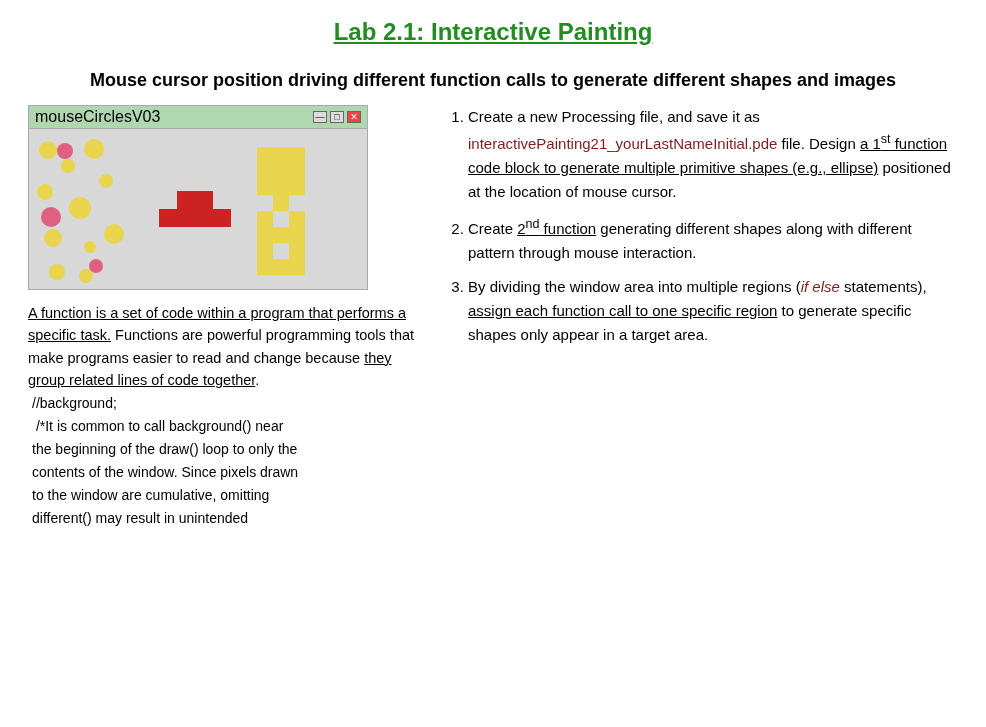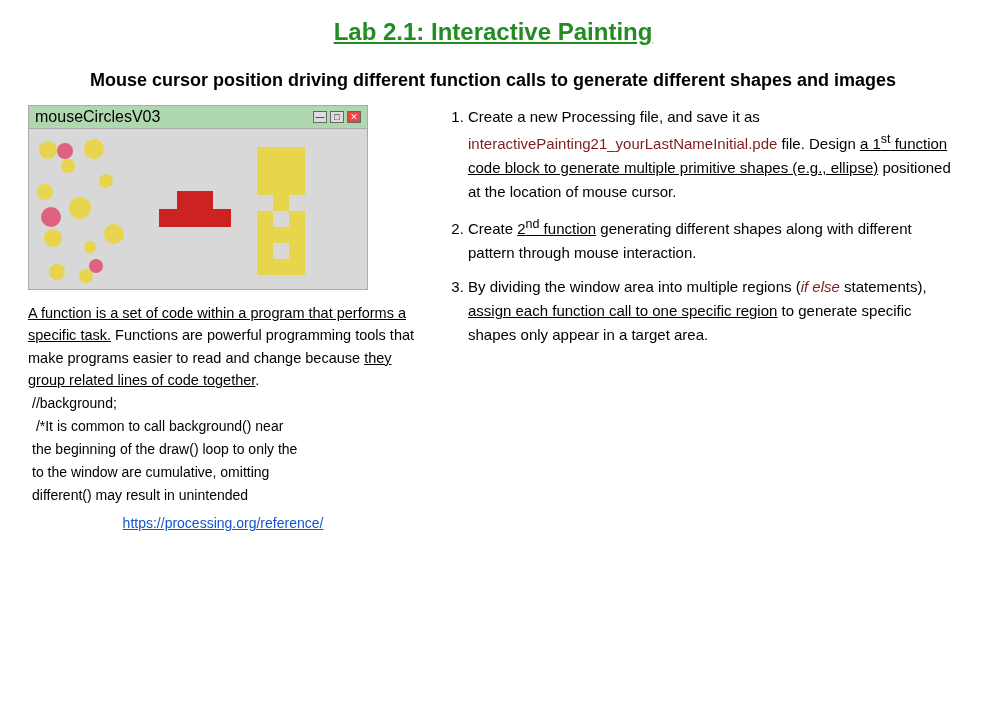--- a/index.html
+++ b/index.html
@@ -212,25 +212,25 @@
     <p class="func-desc">
       <span class="underline-part">A function is a set of code within a program that performs a specific task.</span>
       <span> Functions are powerful programming tools that make programs easier to read and change because </span>
       <span class="underline-part">they group related lines of code together</span><span>.</span>
     </p>
 
     <div class="code-block">
       <div>//background;</div>
       <div>&nbsp;/*It is common to call background() near</div>
       <div>the beginning of the draw() loop to only the</div>
+      <div>contents of the window. Since pixels drawn</div>
       <div>to the window are cumulative, omitting</div>
       <div>different() may result in unintended</div>
     </div>
 
-    <a class="ref-link" href="#">https://processing.org/reference/</a>
   </div>
 
   <div class="right-col">
     <ol>
       <li>
         Create a new Processing file, and save it as
         <span class="red-text">interactivePainting21_yourLastNameInitial.pde</span>
         file. Design <span class="underline">a 1<sup>st</sup> function code block</span><span class="underline"> to generate multiple primitive shapes (e.g., ellipse)</span> positioned at the location of mouse cursor.
       </li>
       <li>

